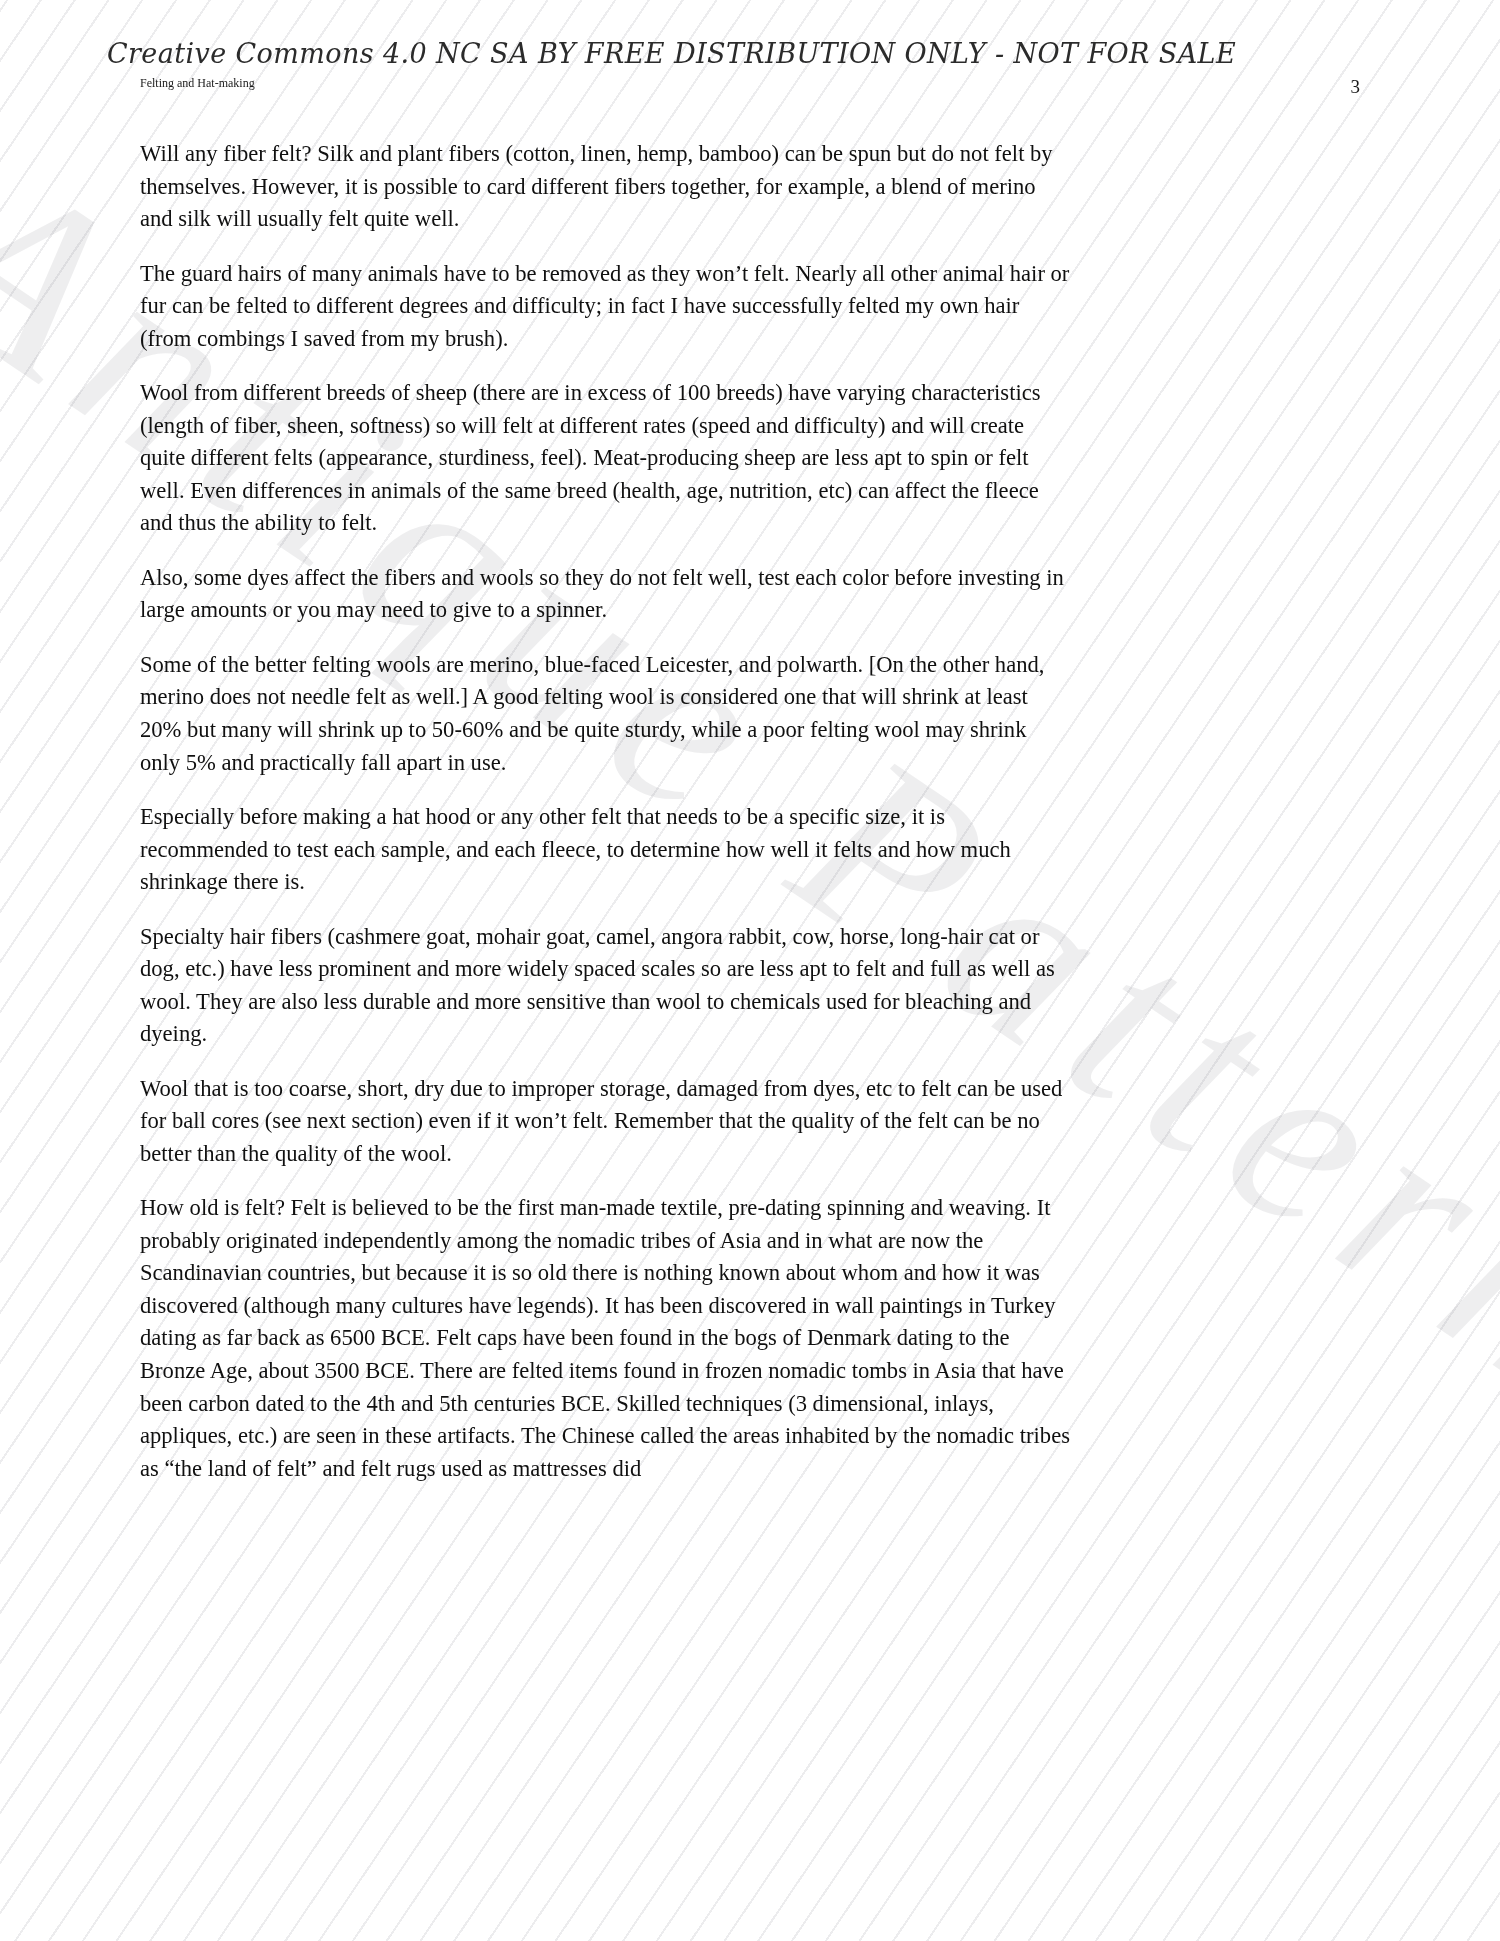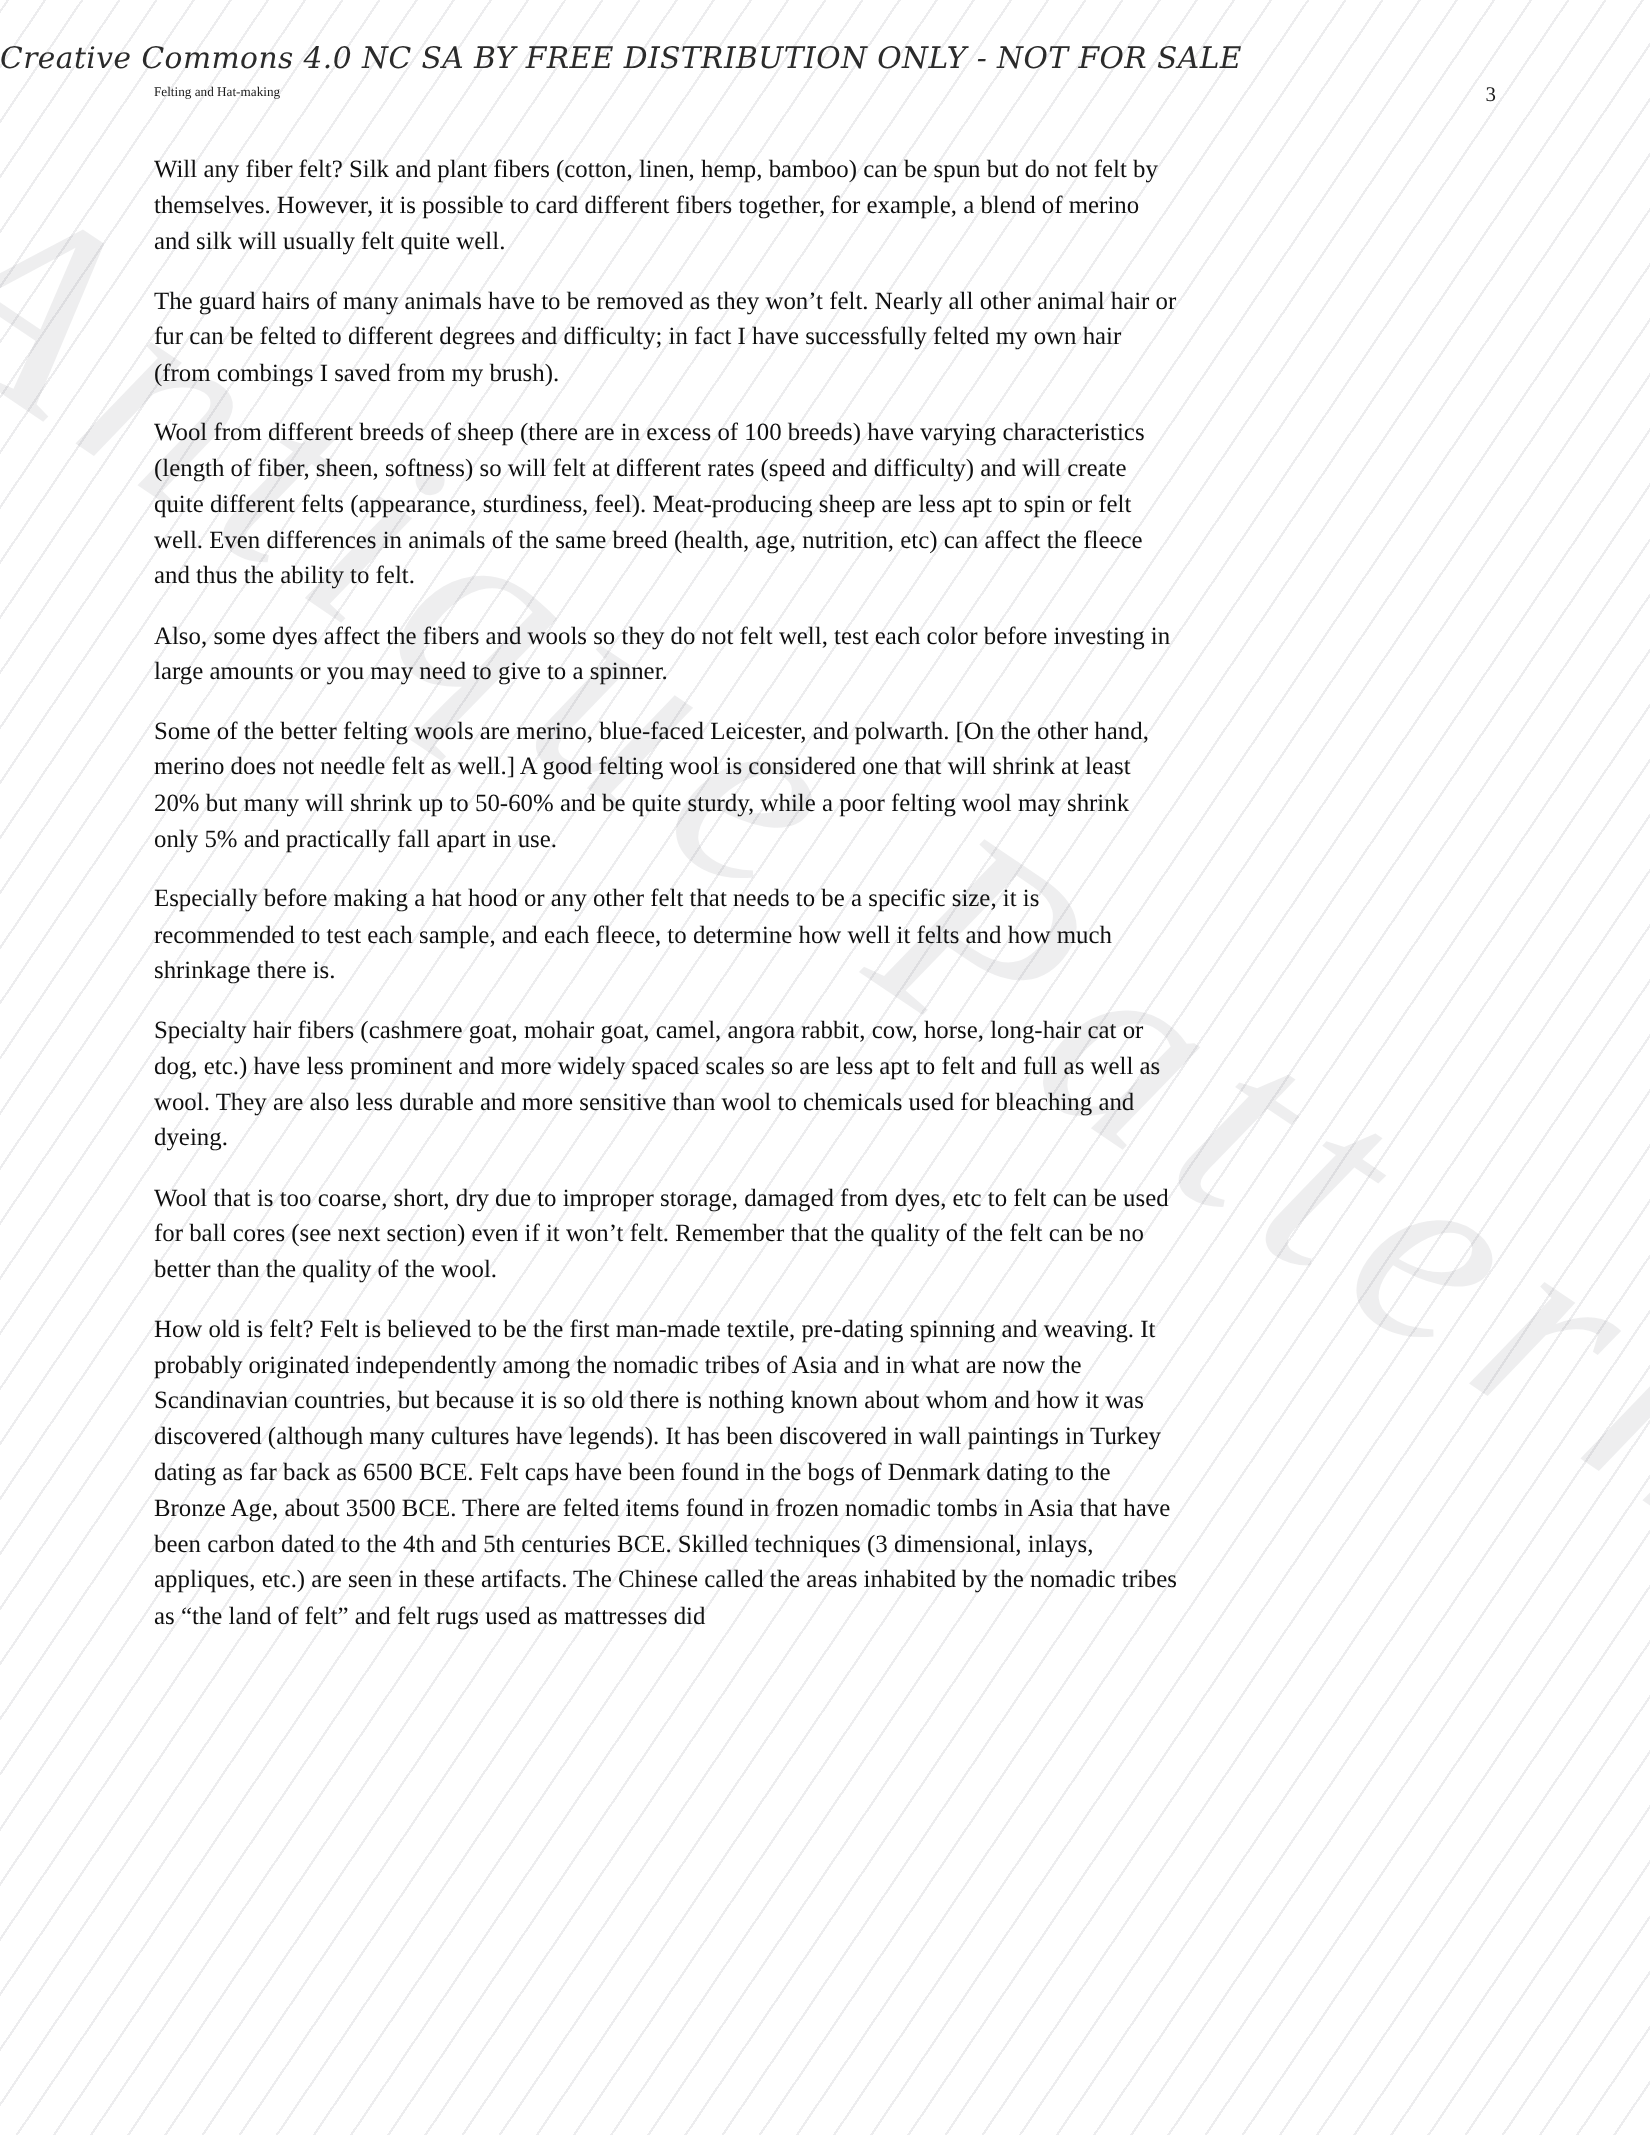--- a/index.html
+++ b/index.html
@@ -47,21 +47,21 @@
   }
   .content {
     position: absolute;
     inset: 0;
   }
   .cc-header {
     position: absolute;
     top: 38px;
     left: 0;
     width: 1236px;
-    text-align: left;
+    text-align: right;
     font-family: "DejaVu Serif", serif;
     font-style: italic;
     font-size: 27px;
     letter-spacing: 0.4px;
     color: #2b2b2b;
     white-space: nowrap;
   }
   .running-head {
     position: absolute;
     top: 76px;

